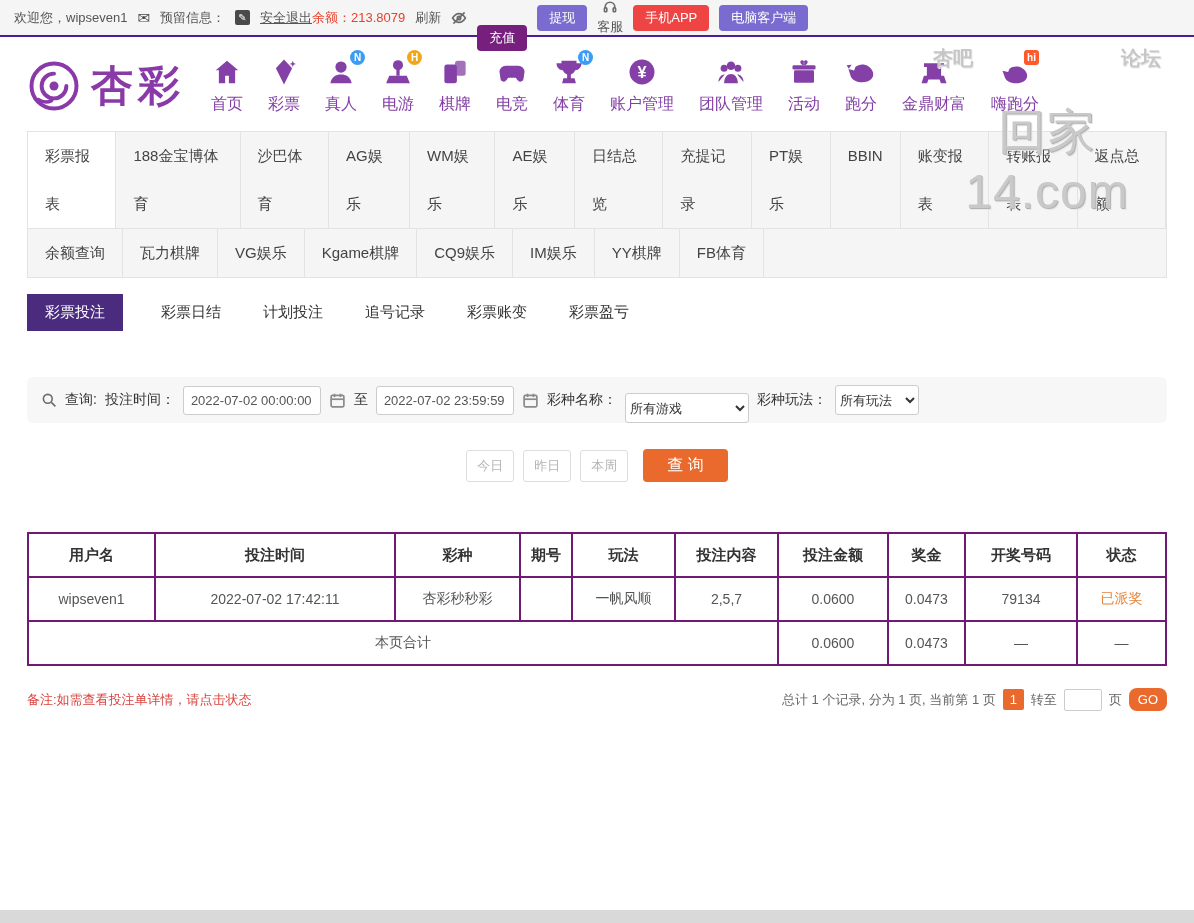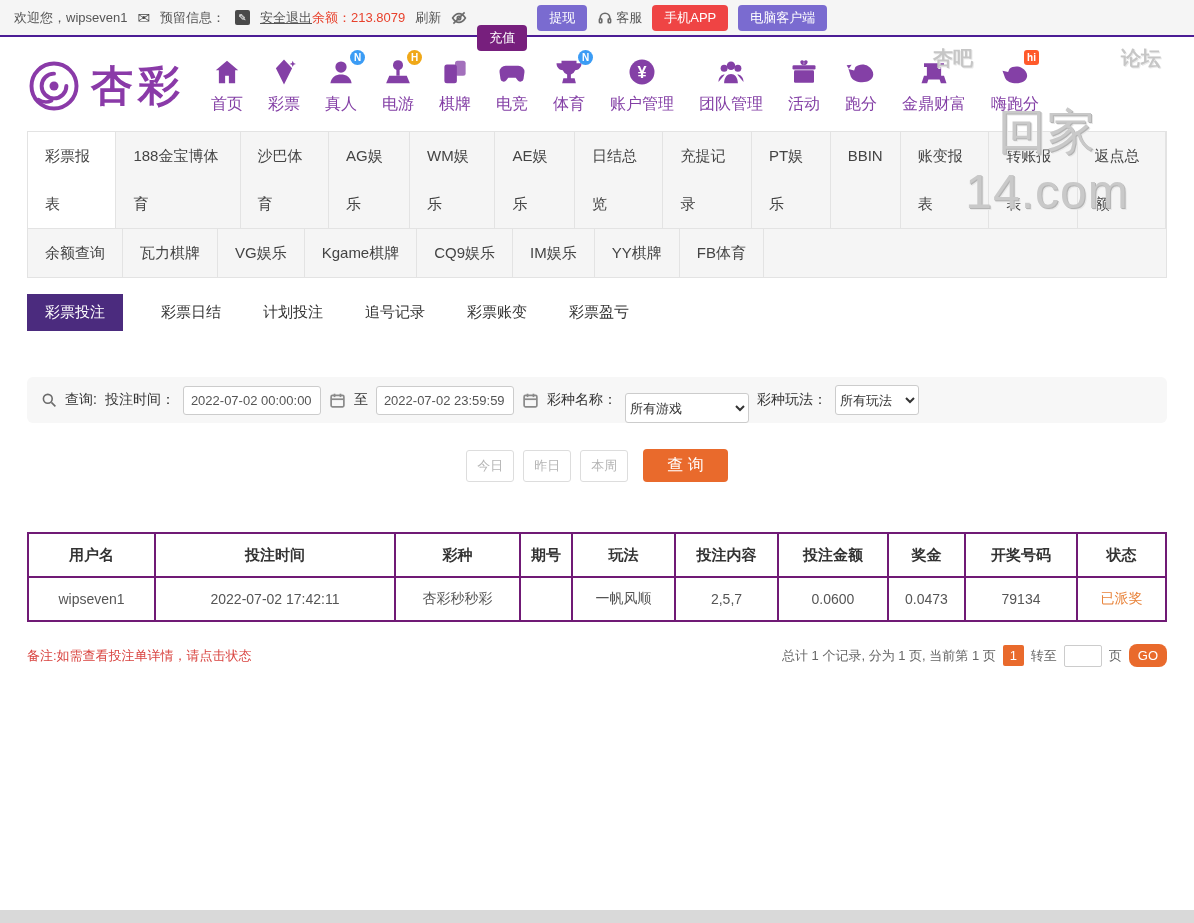--- a/index.html
+++ b/index.html
@@ -17,21 +17,21 @@
   .envelope { color:#444; font-size:15px; }
   .edit-ico { width:15px; height:15px; background:#4a4a4a; border-radius:2px; color:#fff;
     font-size:10px; display:inline-flex; align-items:center; justify-content:center; }
   .logout { color:#555; text-decoration:underline; cursor:pointer; }
   .balance { color:#e8412c; }
   .tb-btn { border:none; border-radius:4px; color:#fff; font-size:13px; padding:4px 12px; cursor:pointer; }
   .btn-deposit { background:#771f7d;margin-top:40px; }
   .btn-withdraw { background:#7a6bd0; }
   .btn-app { background:#ef4444; }
   .btn-client { background:#7a6bd0; }
-  .svc { display:inline-flex; align-items:center; gap:3px; color:#555; cursor:pointer; }
+  .svc { display:inline-flex; align-items:center; gap:3px; color:#555; cursor:pointer;flex-direction:column; }
   .gico { width:16px; height:16px; }
   .gico * { stroke:#6b6b6b; fill:none; stroke-width:2; }
 
   
   .header { position:relative; padding:20px 0 16px 0; display:flex; align-items:center; }
   .logo { display:flex; align-items:center; gap:10px; margin-right:26px; cursor:pointer; }
   .logo-mark { width:54px; height:54px; }
   .logo-text { font-size:42px; font-weight:bold; color:#8a3aa8; letter-spacing:5px; }
   .main-nav { display:flex; align-items:flex-end; gap:25px; }
   .nav-item { position:relative; display:flex; flex-direction:column; align-items:center; gap:3px;
@@ -362,20 +362,27 @@
         <td>2022-07-02 17:42:11</td>
         <td>杏彩秒秒彩</td>
         <td></td>
         <td>一帆风顺</td>
         <td>2,5,7</td>
         <td>0.0600</td>
         <td>0.0473</td>
         <td>79134</td>
         <td><span class="status-link">已派奖</span></td>
       </tr>
+      <tr>
+        <td colspan="6">本页合计</td>
+        <td>0.0600</td>
+        <td>0.0473</td>
+        <td>—</td>
+        <td>—</td>
+      </tr>
     </tbody>
   </table>
 
   <div class="foot-row">
     <span class="note">备注:如需查看投注单详情，请点击状态</span>
     <div class="pager">
       <span>总计 1 个记录, 分为 1 页, 当前第 1 页</span>
       <span class="page-cur">1</span>
       <span>转至</span>
       <input class="goto-input" type="text" style="">

